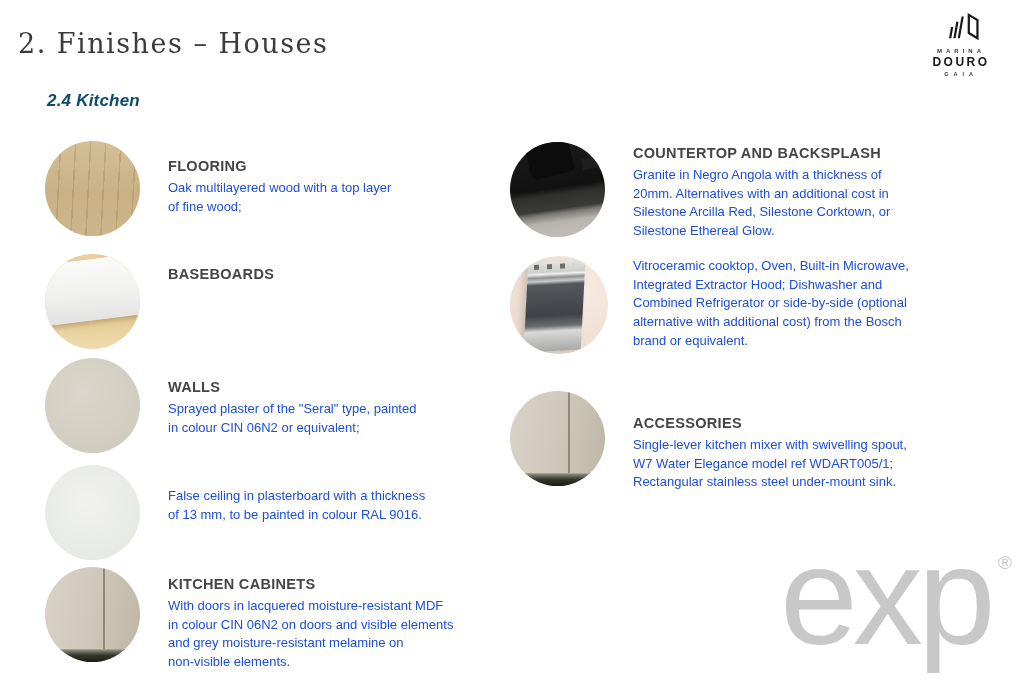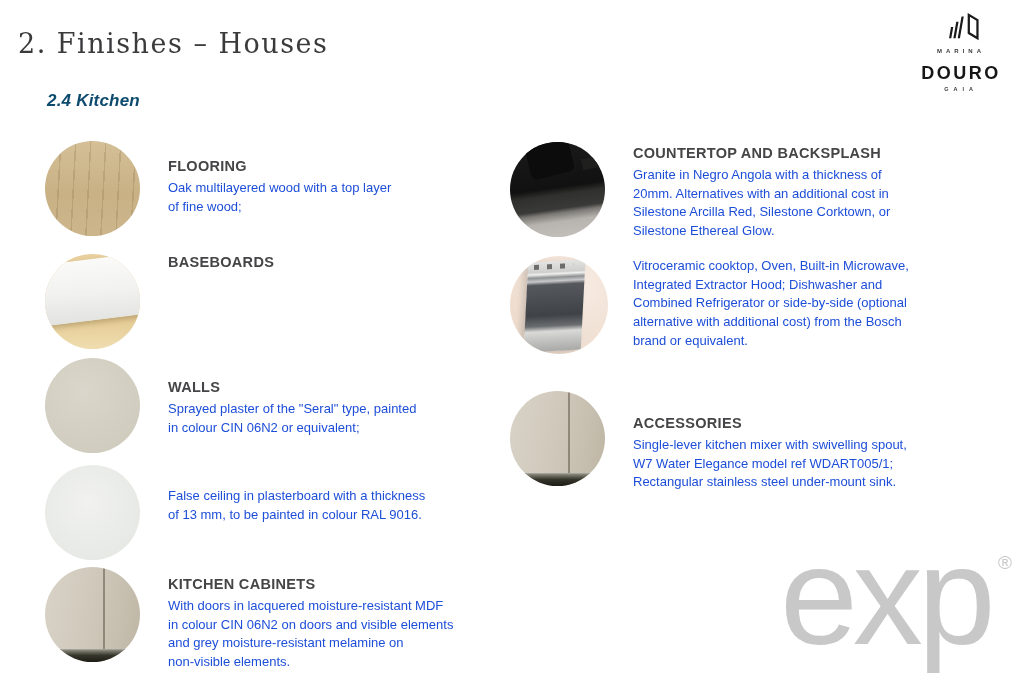--- a/index.html
+++ b/index.html
@@ -17,21 +17,21 @@
   }
   .section {
     position:absolute; left:47px; top:91px;
     font-size:17px; font-weight:bold; color:#0c4a6e; letter-spacing:0.2px;font-style:italic;
   }
 
   
   .brand { position:absolute; top:8px; right:8px; width:100px; text-align:center; color:#161616; }
   .brand svg { display:block; margin:0 auto 2px auto; }
   .brand-top { font-size:6px; letter-spacing:4px; font-weight:bold; color:#3a3a3a; }
-  .brand-main { font-size:18px; font-weight:bold; letter-spacing:2.5px; margin-top:9px; }
+  .brand-main { font-size:12px; font-weight:bold; letter-spacing:2.5px; margin-top:1px; }
   .brand-sub { font-size:5.5px; letter-spacing:5px; font-weight:bold; color:#3a3a3a; margin-top:2px; }
 
   
   .item { position:absolute; }
   .item.leftcol { left:45px; }
   .item.rightcol { left:510px; }
   .circle {
     position:absolute; left:0; top:0; width:95px; height:95px;
     border-radius:50%; overflow:hidden;
   }
@@ -122,21 +122,21 @@
     <div class="circle sw-oak"></div>
     <div class="itext" style="top:17px">
       <div class="ihead">FLOORING</div>
       <div class="ibody">Oak multilayered wood with a top layer
 of fine wood;</div>
     </div>
   </div>
 
   <div class="item leftcol" style="top:254px">
     <div class="circle sw-baseboard"></div>
-    <div class="itext" style="top:0">
+    <div class="itext" style="top:12px">
       <div class="ihead">BASEBOARDS</div>
     </div>
   </div>
 
   <div class="item leftcol" style="top:358px">
     <div class="circle sw-plaster"></div>
     <div class="itext" style="top:21px">
       <div class="ihead">WALLS</div>
       <div class="ibody">Sprayed plaster of the "Seral" type, painted
 in colour CIN 06N2 or equivalent;</div>

